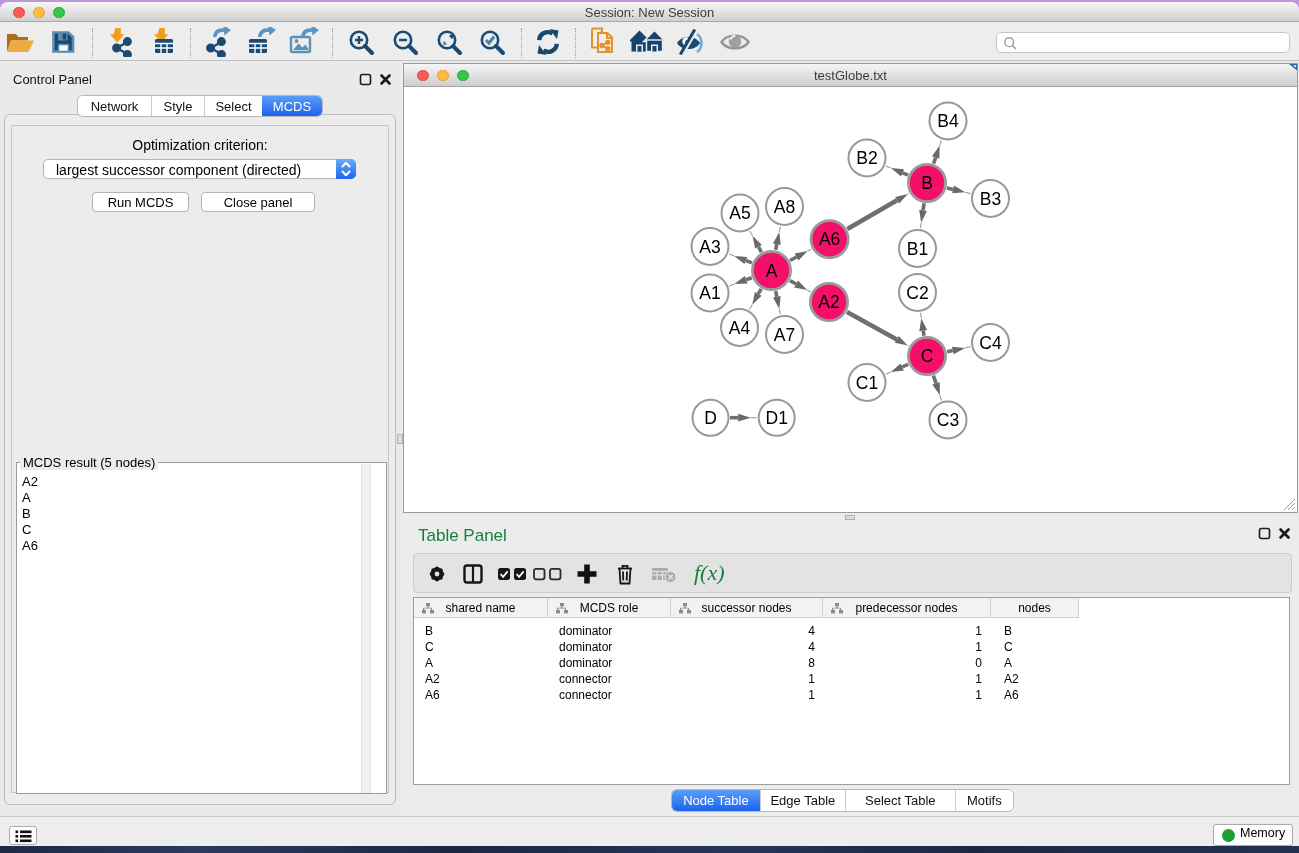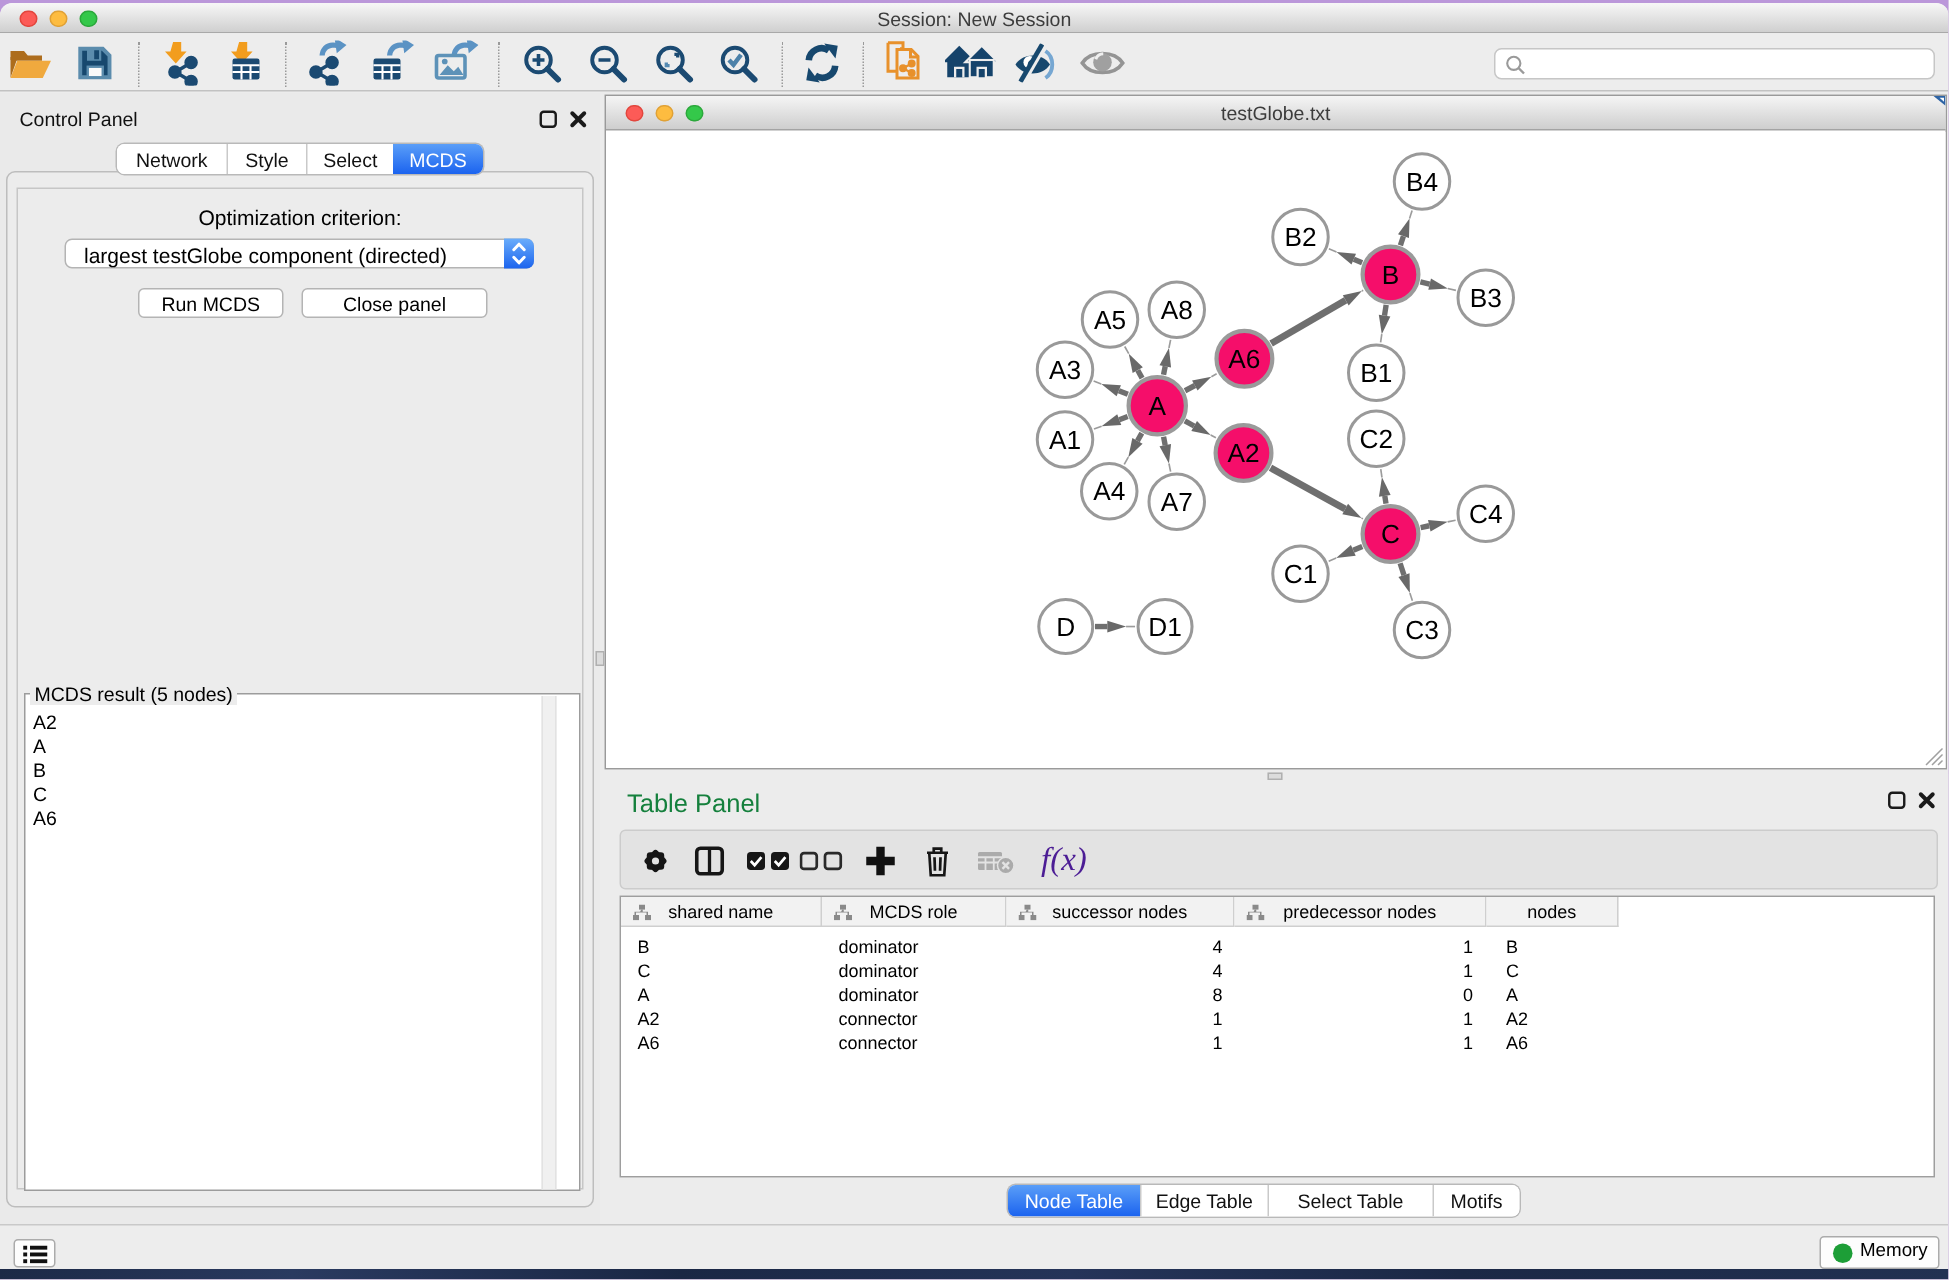--- a/index.html
+++ b/index.html
@@ -234,30 +234,30 @@
       <div id="mcdsbox"></div>
     </div>
   <div class="seg" style="left:78px;top:94px;width:244px;">
     <div style="width:73px;text-align:center;">Network</div>
       <div style="width:53px;">Style</div>
       <div style="width:58px;">Select</div>
       <div class="sel" style="width:60px;">MCDS</div>
   </div>
   <div class="abs" style="left:4px;top:135px;width:392px;text-align:center;font-size:14px;color:#000;">Optimization criterion:</div>
   <div id="combo">
-    <div class="txt">largest testGlobe component (directed)</div>
+    <div class="txt">largest successor component (directed)</div>
     <div class="step"><svg width="20" height="20" viewBox="0 0 20 20">
 <g stroke="#fff" stroke-width="2" fill="none" stroke-linecap="round" stroke-linejoin="round">
 <path d="M6.5 7.5 L10 3.8 L13.5 7.5"></path>
             <path d="M6.5 12.5 L10 16.2 L13.5 12.5"></path>
           </g>
         </svg></div>
   </div>
   <div class="btn" style="left:92px;top:190px;width:97px;">Run MCDS</div>
-  <div class="btn" style="left:201px;top:190px;width:124px;">Close panel</div>
+  <div class="btn" style="left:201px;top:190px;width:114px;">Close panel</div>
   <div id="fs">
     <div class="legendbg">MCDS result (5 nodes)</div>
     <div class="sbar"></div>
     <div class="items">A2<br>A<br>B<br>C<br>A6</div>
   </div>
   <div id="netwin">
     <div id="nettitle">
       <div class="tl" style="left:13px;top:5.5px;background:#fc5b57;border:0.5px solid #e2463d;"></div>
       <div class="tl" style="left:33px;top:5.5px;background:#fdbc40;border:0.5px solid #e0a135;"></div>
       <div class="tl" style="left:53px;top:5.5px;background:#34c84a;border:0.5px solid #2ba83b;"></div>
@@ -435,21 +435,21 @@
             <line x1="6" y1="5.5" x2="6" y2="14"></line>
             <line x1="11.5" y1="5.5" x2="11.5" y2="14"></line>
           </g>
 <circle cx="19.5" cy="11" r="5.5" stroke="#e3e3e3" stroke-width="1"></circle>
 <g stroke="#e3e3e3" stroke-width="1.6">
             <line x1="17.3" y1="8.8" x2="21.7" y2="13.2"></line>
             <line x1="21.7" y1="8.8" x2="17.3" y2="13.2"></line>
           </g>
         </g>
       </svg>
-<div class="abs" style="left:280px;top:6px;font-family:'Liberation Serif',serif;font-style:italic;font-size:22px;color:#4c1d95;">f(x)</div>
+<div class="abs" style="left:280px;top:6px;font-family:'Liberation Serif',serif;font-style:italic;font-size:22px;color:#15803d;">f(x)</div>
   </div>
   <div id="ttable">
     <div class="th" style="left:0px;width:134px;"><svg style="position:absolute;left:8px;top:5px" width="12" height="11" viewBox="0 0 12 11">
 <g fill="#8a8a8a">
             <rect x="4" y="0" width="4" height="3.4"></rect>
             <rect x="0" y="7" width="4" height="3.4"></rect>
             <rect x="8" y="7" width="4" height="3.4"></rect>
 <path d="M5.5 3.4 h1 v2 h-4.5 v2 h-1 v-2.6 h9 v2.6 h-1 v-2 h-4.5 z"></path>
           </g>
         </svg>shared name</div>

